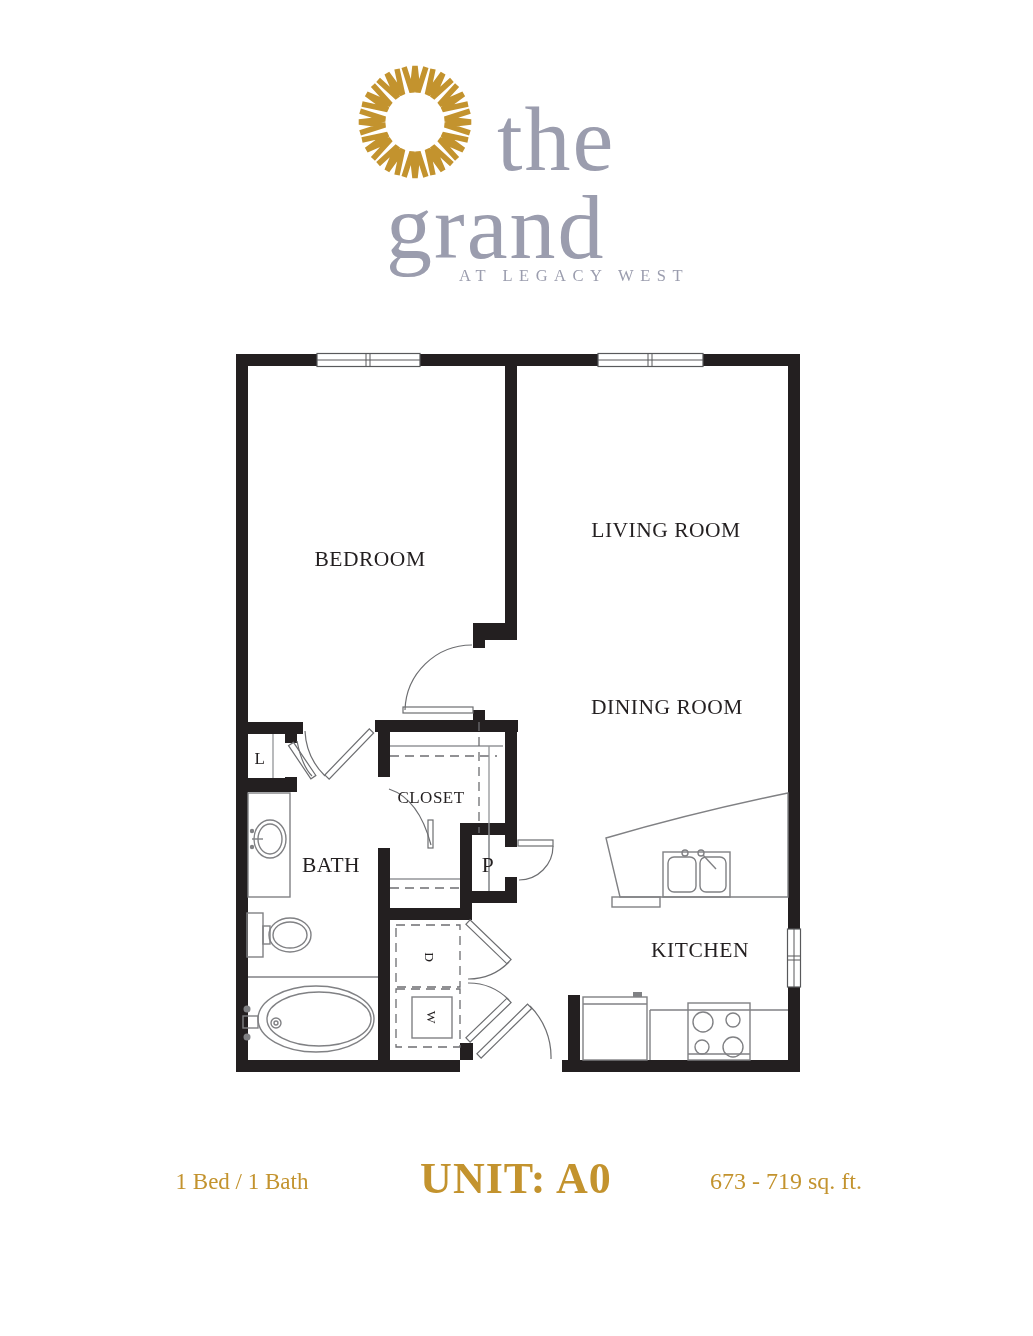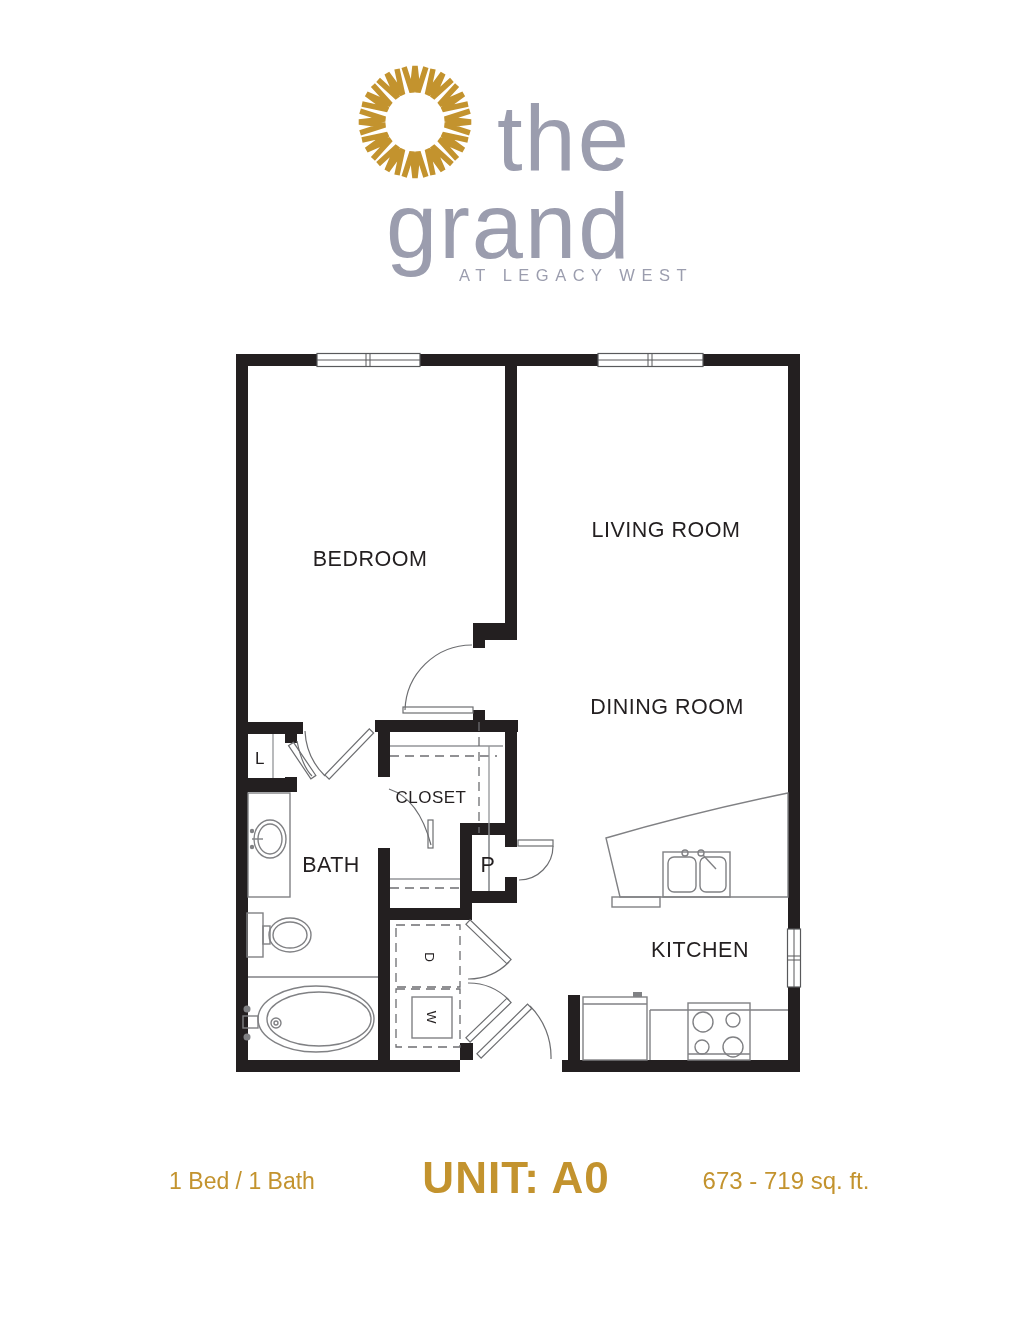--- a/index.html
+++ b/index.html
@@ -1,17 +1,17 @@
 <!DOCTYPE html>
 <html><head>
 <meta charset="utf-8">
 <style>
   html,body{margin:0;padding:0;background:#fff;}
   .page{position:relative;width:1033px;height:1336px;background:#fff;overflow:hidden;
-        font-family:Liberation Sans, sans-serif;}
+        font-family:Liberation Serif, serif;}
   svg{position:absolute;left:0;top:0;}
   .wall{fill:#231F20;stroke:none;}
   .win{fill:#fff;stroke:#58595B;stroke-width:1.2;}
   .winline{stroke:#58595B;stroke-width:1;}
   .door{fill:#fff;stroke:#6D6E71;stroke-width:1.2;}
   .arc{fill:none;stroke:#6D6E71;stroke-width:1.2;}
   .fx{fill:none;stroke:#808184;stroke-width:1.4;}
   .fxf{fill:#808184;stroke:none;}
   .dash{fill:none;stroke:#6D6E71;stroke-width:1.3;stroke-dasharray:9 6;}
   .shelf{fill:none;stroke:#939598;stroke-width:1.3;}

